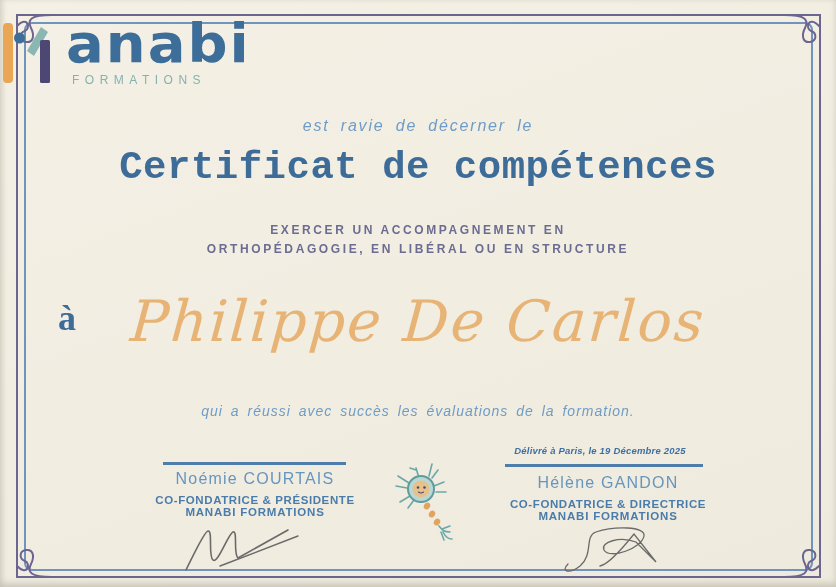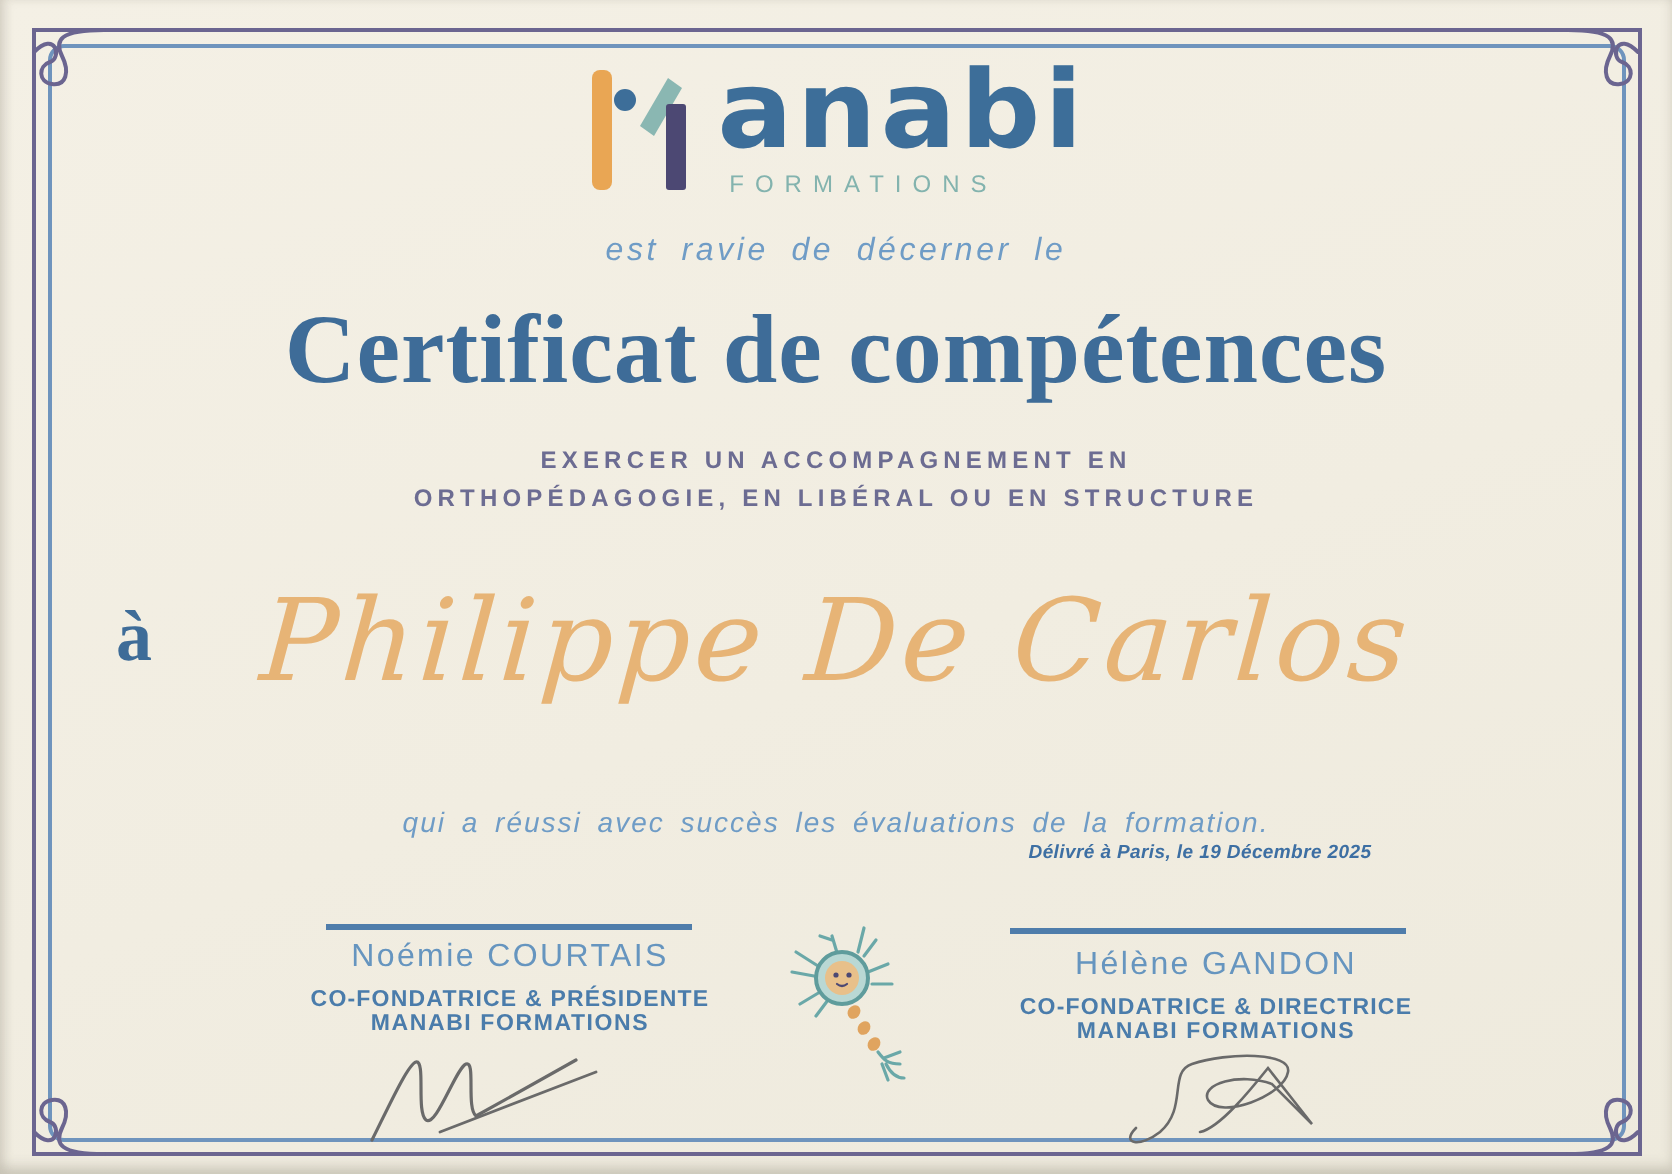--- a/index.html
+++ b/index.html
@@ -6,49 +6,49 @@
   .page{
     position:relative;width:836px;height:587px;overflow:hidden;
     background:linear-gradient(160deg,#f4f0e5 0%,#f1ede1 55%,#eeeadd 100%);
     font-family:"Liberation Sans",sans-serif;
     box-shadow:inset 0 -4px 6px rgba(120,115,100,.25), inset 3px 0 5px rgba(120,115,100,.12);
   }
   .abs{position:absolute;}
   .centered{left:0;width:836px;text-align:center;}
 
   
-  .logo-row{top:28px;display:flex;justify-content:center;align-items:flex-end;gap:14px;width:836px;}
+  .logo-row{top:16px;display:flex;justify-content:flex-start;align-items:flex-end;gap:14px;width:836px;}
   .brand-text{display:flex;flex-direction:column;align-items:center;line-height:1;}
   .brand-name{
     font-size:56px;font-weight:700;color:#3d6e99;letter-spacing:2px;
     font-family:"DejaVu Sans",sans-serif;transform:scaleY(.96);
   }
   .brand-tagline{
     font-size:12px;font-weight:400;color:#83b3ae;letter-spacing:5.5px;margin-top:2px;align-self:flex-start;padding-left:6px;
   }
 
   .intro{top:117px;font-size:16px;color:#6f9cc6;letter-spacing:1.8px;word-spacing:5px;font-style:italic;}
   .title{
-    top:146px;font-family:Liberation Serif, serif;font-weight:700;
-    font-size:49px;color:#3e6c98;letter-spacing:.5px;
+    top:146px;font-family:Liberation Mono, monospace;font-weight:700;
+    font-size:39px;color:#3e6c98;letter-spacing:.5px;
   }
   .subtitle{top:221px;font-size:12px;font-weight:700;color:#6c6c92;letter-spacing:2.6px;line-height:1.55;}
 
   .to-label{
     left:58px;top:297px;font-family:"Liberation Serif","DejaVu Serif",serif;
     font-weight:700;font-size:36px;color:#3e6c98;
   }
   .recipient{
     top:288px;font-family:"DejaVu Serif","Liberation Serif",serif;font-style:italic;
     font-size:57px;color:#e7b476;letter-spacing:2px;transform:skewX(-4deg);
   }
 
   .achievement{top:403px;font-size:14px;color:#6f9cc6;letter-spacing:1px;word-spacing:3px;font-style:italic;}
 
-  .issue-line{left:494px;top:421px;width:212px;text-align:center;
+  .issue-line{left:494px;top:445px;width:212px;text-align:center;
     font-size:9.5px;font-weight:700;font-style:italic;color:#3d6fa3;letter-spacing:.2px;}
   .rule{height:2.5px;background:#4f7dab;}
   .rule-left{left:163px;top:462px;width:183px;}
   .rule-right{left:505px;top:464px;width:198px;}
 
   .sig-block{width:280px;text-align:center;}
   .sig-block-left{left:115px;top:470px;}
   .sig-block-right{left:468px;top:474px;}
   .sig-name{font-size:16px;color:#6695bf;letter-spacing:1.2px;}
   .sig-role{font-size:11.5px;font-weight:700;color:#4a7cab;letter-spacing:.6px;margin-top:6px;}

